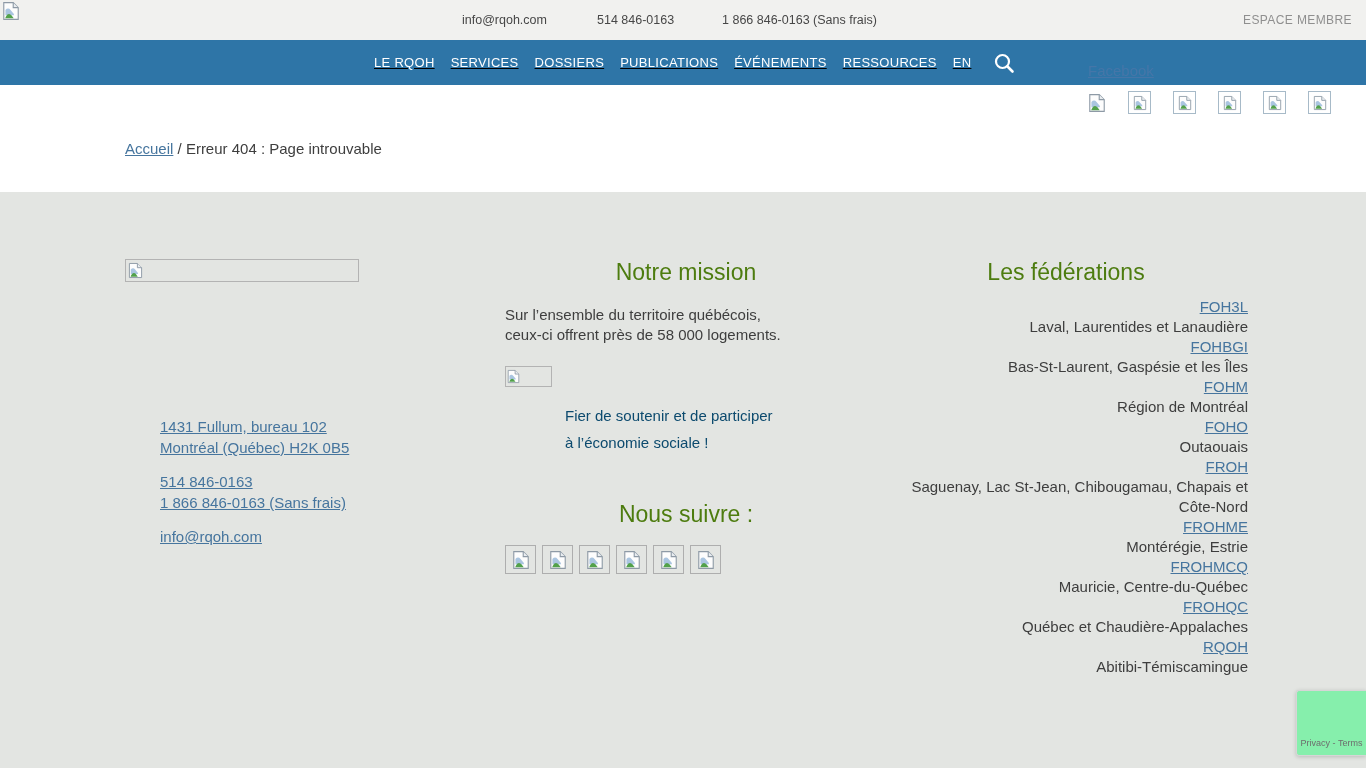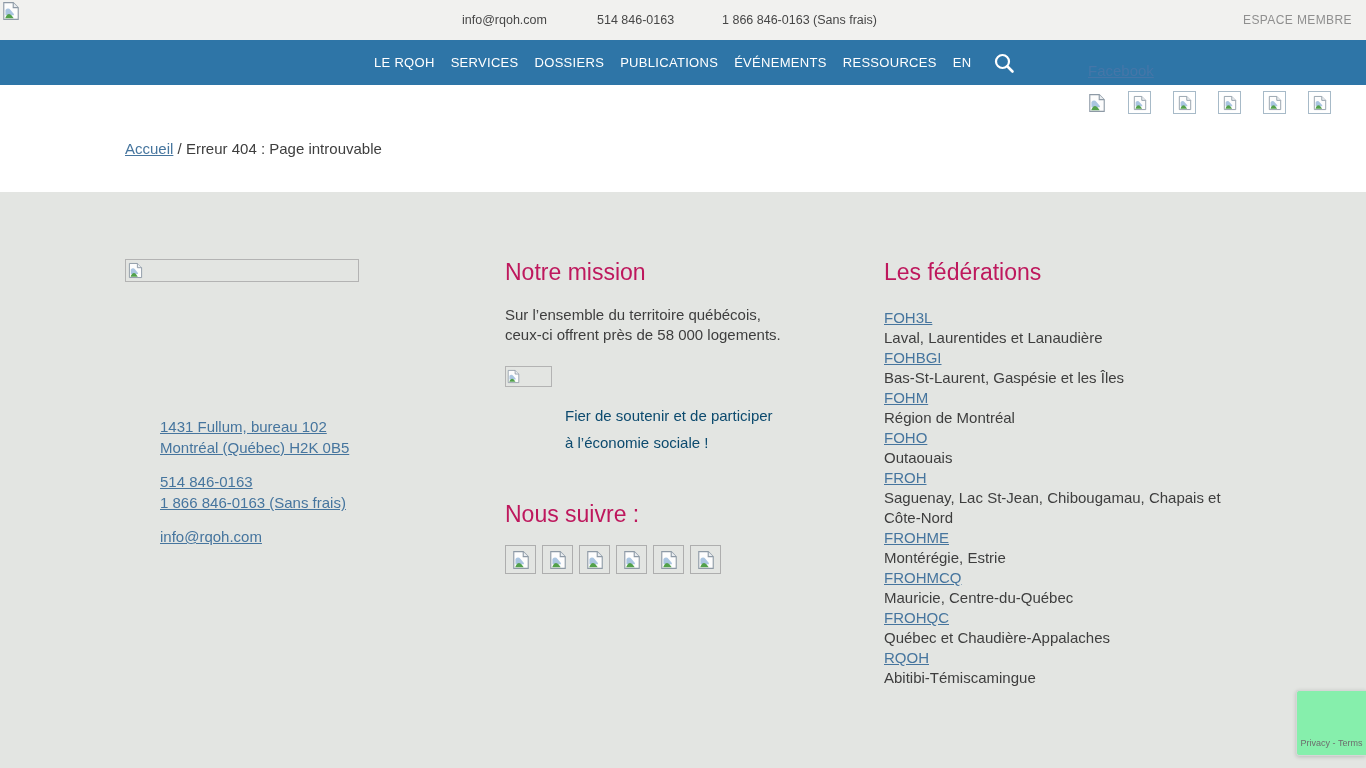--- a/index.html
+++ b/index.html
@@ -11,50 +11,50 @@
   
   .topbar{position:absolute;top:0;left:0;width:100%;height:40px;background:#f1f1ef;}
   .topbar .tb-item{position:absolute;top:13px;font-size:12.5px;color:#474747;}
   .tb-email{left:462px;}
   .tb-phone{left:597px;}
   .tb-tollfree{left:722px;}
   .tb-member{position:absolute;top:13px;right:14px;font-size:12px;color:#8f8f8f;letter-spacing:.4px;}
   .corner-broken{position:absolute;left:2px;top:1px;}
   
   .navbar{position:absolute;top:40px;left:0;width:100%;height:45px;background:#2e75a7;}
-  .nav-menu{position:absolute;left:374px;top:0;height:45px;display:flex;align-items:center;gap:16px;}
+  .nav-menu{position:absolute;left:374px;top:0;height:45px;display:flex;align-items:center;gap:16px;text-decoration:underline;}
   .nav-item{color:#ffffff;font-size:13px;letter-spacing:.3px;white-space:nowrap;}
   .nav-search{margin-left:6px;display:flex;align-items:center;}
   .nav-social{position:absolute;left:1088px;top:40px;height:45px;display:flex;align-items:center;gap:22px;}
   .nav-social .plain{width:18px;height:20px;}
   .sq{width:21px;height:21px;border:1px solid #a7bac8;display:flex;align-items:center;justify-content:center;}
   .fb-link{position:absolute;left:1088px;top:62px;font-size:15px;color:#4576a8;text-decoration:underline;z-index:5;}
   
   .breadcrumb{position:absolute;left:125px;top:140px;font-size:15px;color:#3e3e3e;}
   .breadcrumb a{color:#46759e;text-decoration:underline;}
   
   .footer{position:absolute;top:192px;left:0;width:100%;height:576px;background:#e3e5e2;}
   .col-left{position:absolute;left:125px;top:67px;width:250px;}
   .logo-ph{width:230px;height:21px;border:1px solid #b3b3b3;display:flex;align-items:center;padding-left:2px;box-sizing:content-box;}
   .address{margin:134px 0 12px 35px;font-size:15px;line-height:21px;}
   .addr-group{margin-bottom:13px;}
   .flink{color:#46759e;text-decoration:underline;display:inline-block;}
   .col-mid{position:absolute;left:505px;top:66px;width:362px;}
   .col-right{position:absolute;left:884px;top:66px;width:364px;}
-  .footer-h{font-size:23px;font-weight:400;color:#be185d;margin:0;line-height:29px;font-family:"Liberation Sans",sans-serif;}
+  .footer-h{font-size:23px;font-weight:400;color:#4d7c0f;margin:0;line-height:29px;font-family:"Liberation Sans",sans-serif;text-align:center;}
   .mission-p{font-size:15px;line-height:20px;color:#3e3e3e;white-space:pre-line;margin:0;}
   .p1{margin-top:22px;}
   .p2{margin-top:18px;}
   .badge-row{margin-top:21px;display:flex;align-items:flex-start;}
   .badge-img{width:44px;height:19px;border:1px solid #b3b3b3;flex:none;margin-right:13px;display:flex;align-items:center;padding-left:1px;box-sizing:content-box;}
   .badge-text{font-size:15px;line-height:27px;color:#0c4a6e;white-space:pre-line;margin-top:36px;}
   .follow-h{margin-top:44px;}
   .social-row{margin-top:16px;display:flex;gap:6px;}
   .icon-box{width:29px;height:27px;border:1px solid #aeaeae;display:flex;align-items:center;justify-content:center;}
-  .fed-list{margin-top:21px;font-size:15px;line-height:20px;color:#3e3e3e;}
+  .fed-list{margin-top:10px;font-size:15px;line-height:20px;color:#3e3e3e;text-align:right;}
   .fed-list a{color:#46759e;text-decoration:underline;}
   .fed-name{display:inline-block;}
   
   .recaptcha{position:absolute;right:0;top:690px;width:69px;height:64px;background:#86efac;
     border:1px solid #d6d6d6;border-right:none;border-radius:3px 0 0 3px;box-shadow:0 1px 4px rgba(0,0,0,.18);}
   .recaptcha-text{position:absolute;bottom:7px;width:100%;text-align:center;font-size:9px;color:#6d6d6d;}
 </style>
 </head>
 <body>
 

